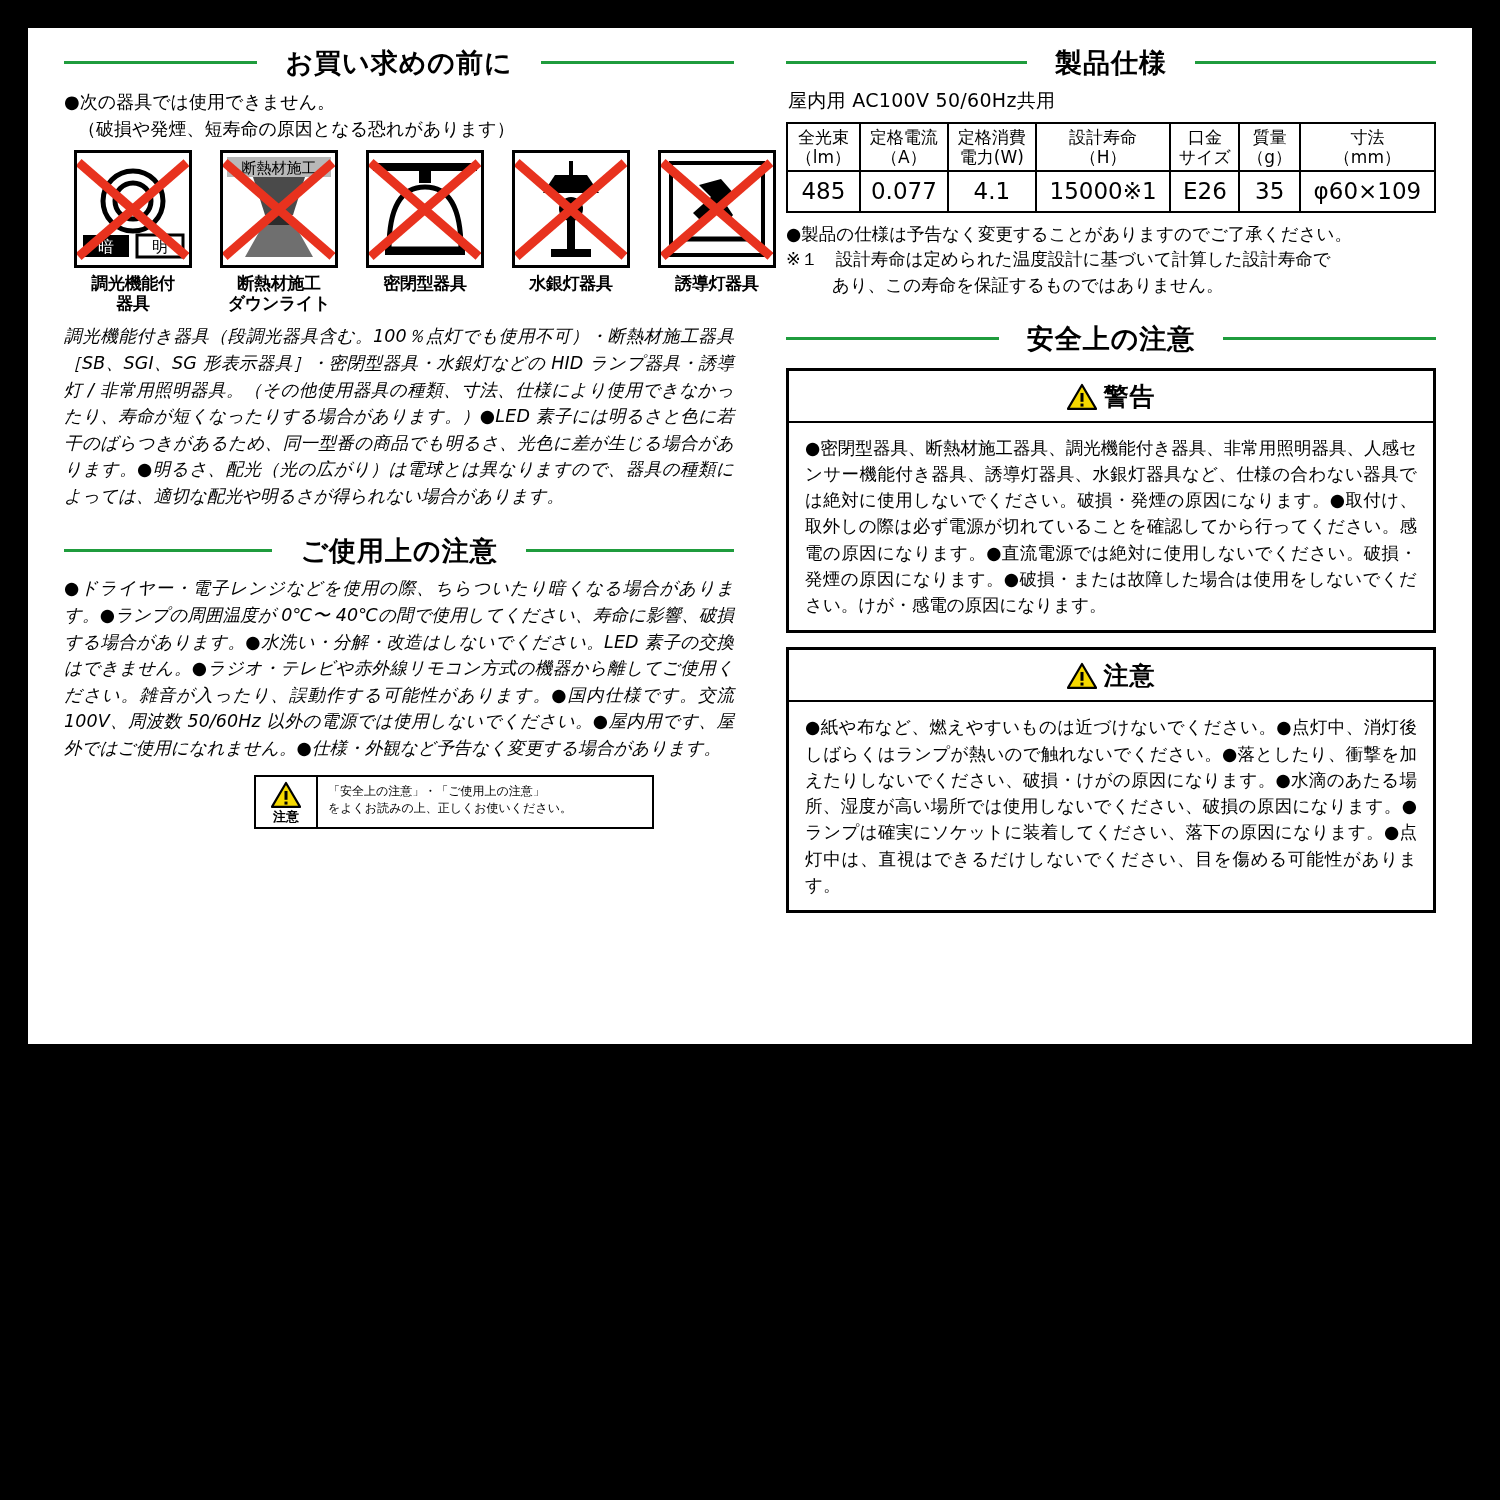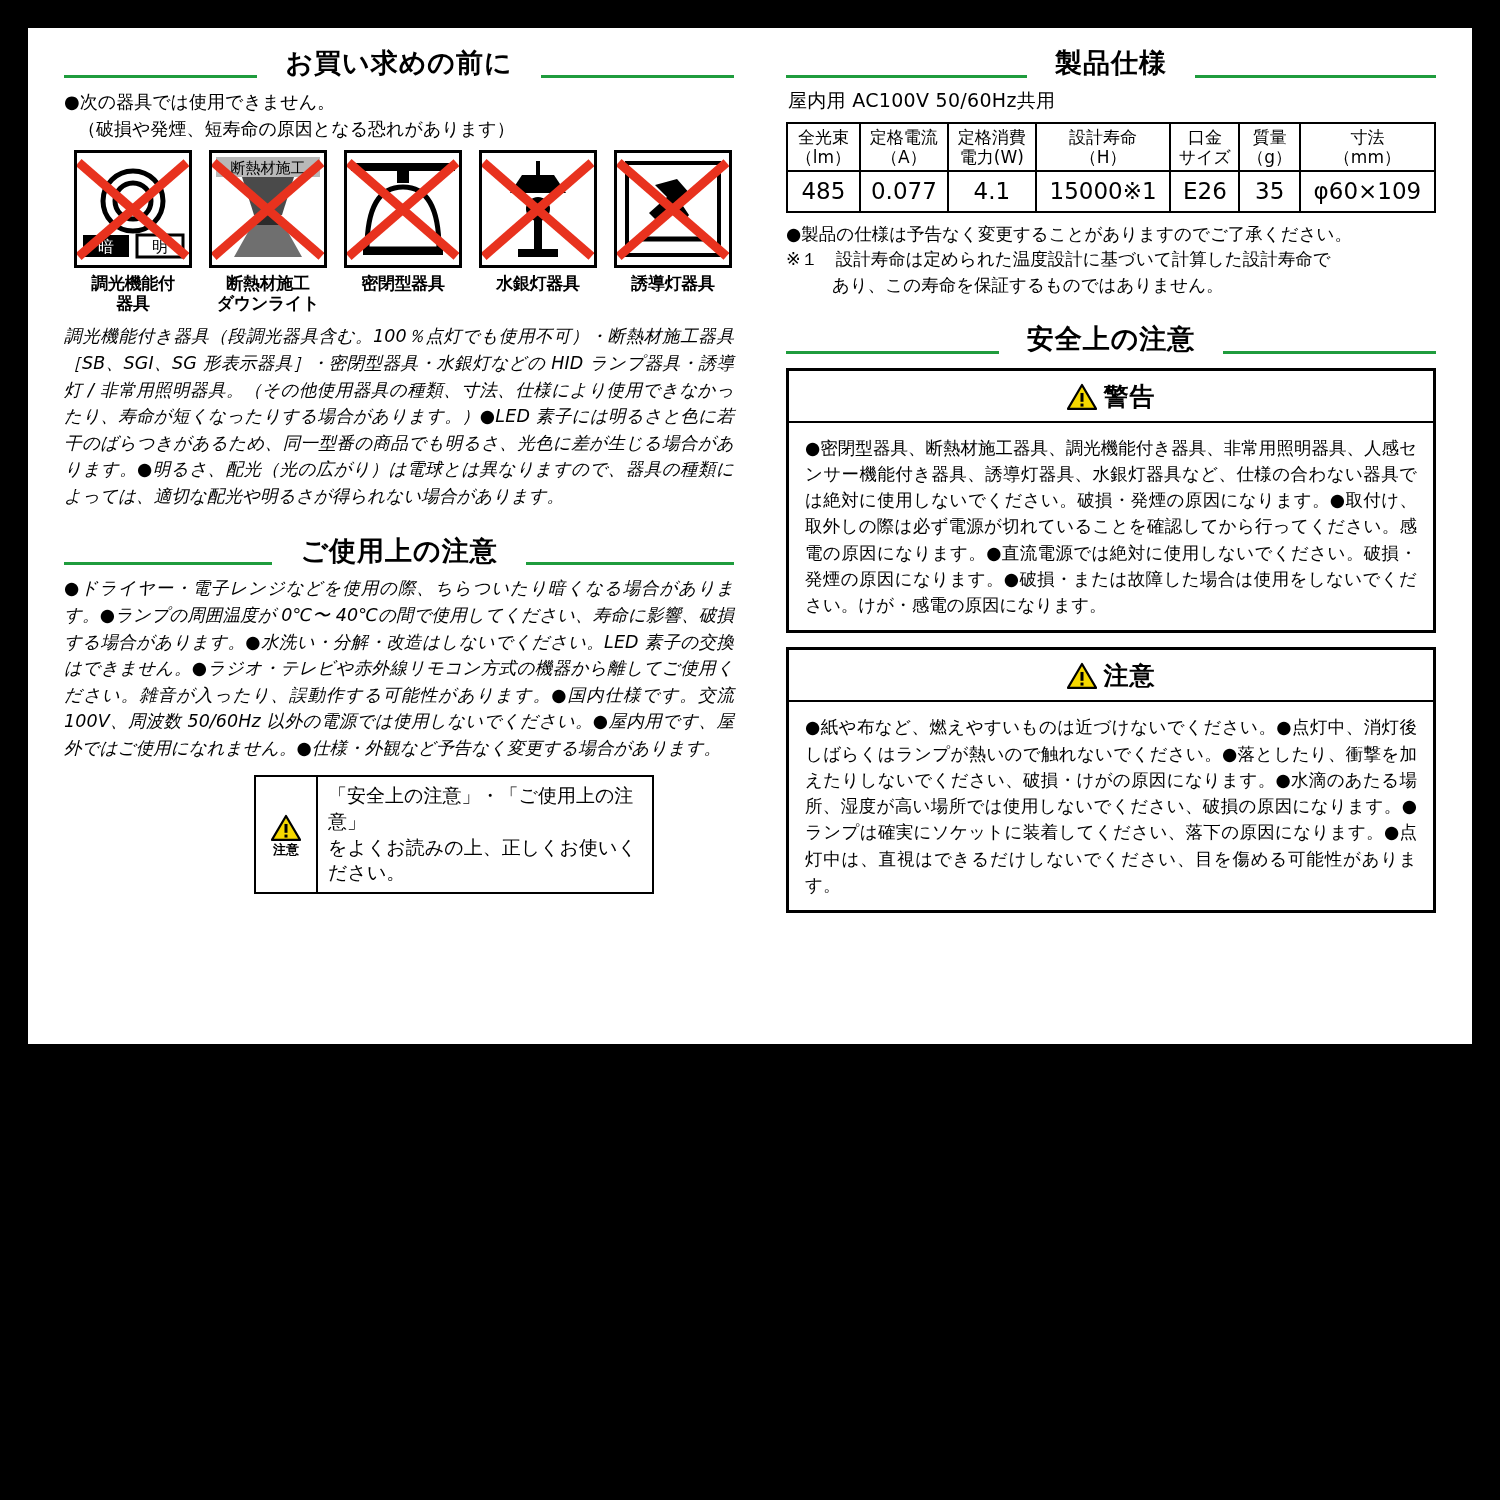--- a/index.html
+++ b/index.html
@@ -33,21 +33,21 @@
   .col-right {
     position: absolute;
     left: 758px;
     top: 20px;
     width: 650px;
   }
 
   
   .head {
     display: flex;
-    align-items: flex-end;
+    align-items: center;
     justify-content: center;
     gap: 28px;
     margin: 0 0 10px 0;
   }
   .head .rule {
     flex: 1 1 auto;
     height: 3px;
     background: #1f9c3d;
   }
   .head .htxt {
@@ -72,21 +72,21 @@
     margin-bottom: 2px;
   }
   .lead .sub {
     display: block;
     padding-left: 14px;
   }
 
   
   .icons {
     display: flex;
-    gap: 17px;
+    gap: 28px;
     margin: 8px 0 10px 10px;
   }
   .icon-cell {
     width: 118px;
   }
   .icon-box {
     position: relative;
     width: 118px;
     height: 118px;
     border: 3px solid #000;
@@ -206,21 +206,21 @@
     padding: 4px 0;
   }
   .caution-strip .cs-icon .cslabel {
     font-size: 13px;
     font-weight: bold;
     line-height: 1;
     margin-top: 2px;
   }
   .caution-strip .cs-text {
     padding: 6px 8px 6px 10px;
-    font-size: 19px;
+    font-size: 12px;
     line-height: 1.35;
   }
   .gap-top { margin-top: 26px; }
 </style>
 </head>
 <body>
 
 <div id="page">
   <div class="sheet">
 

